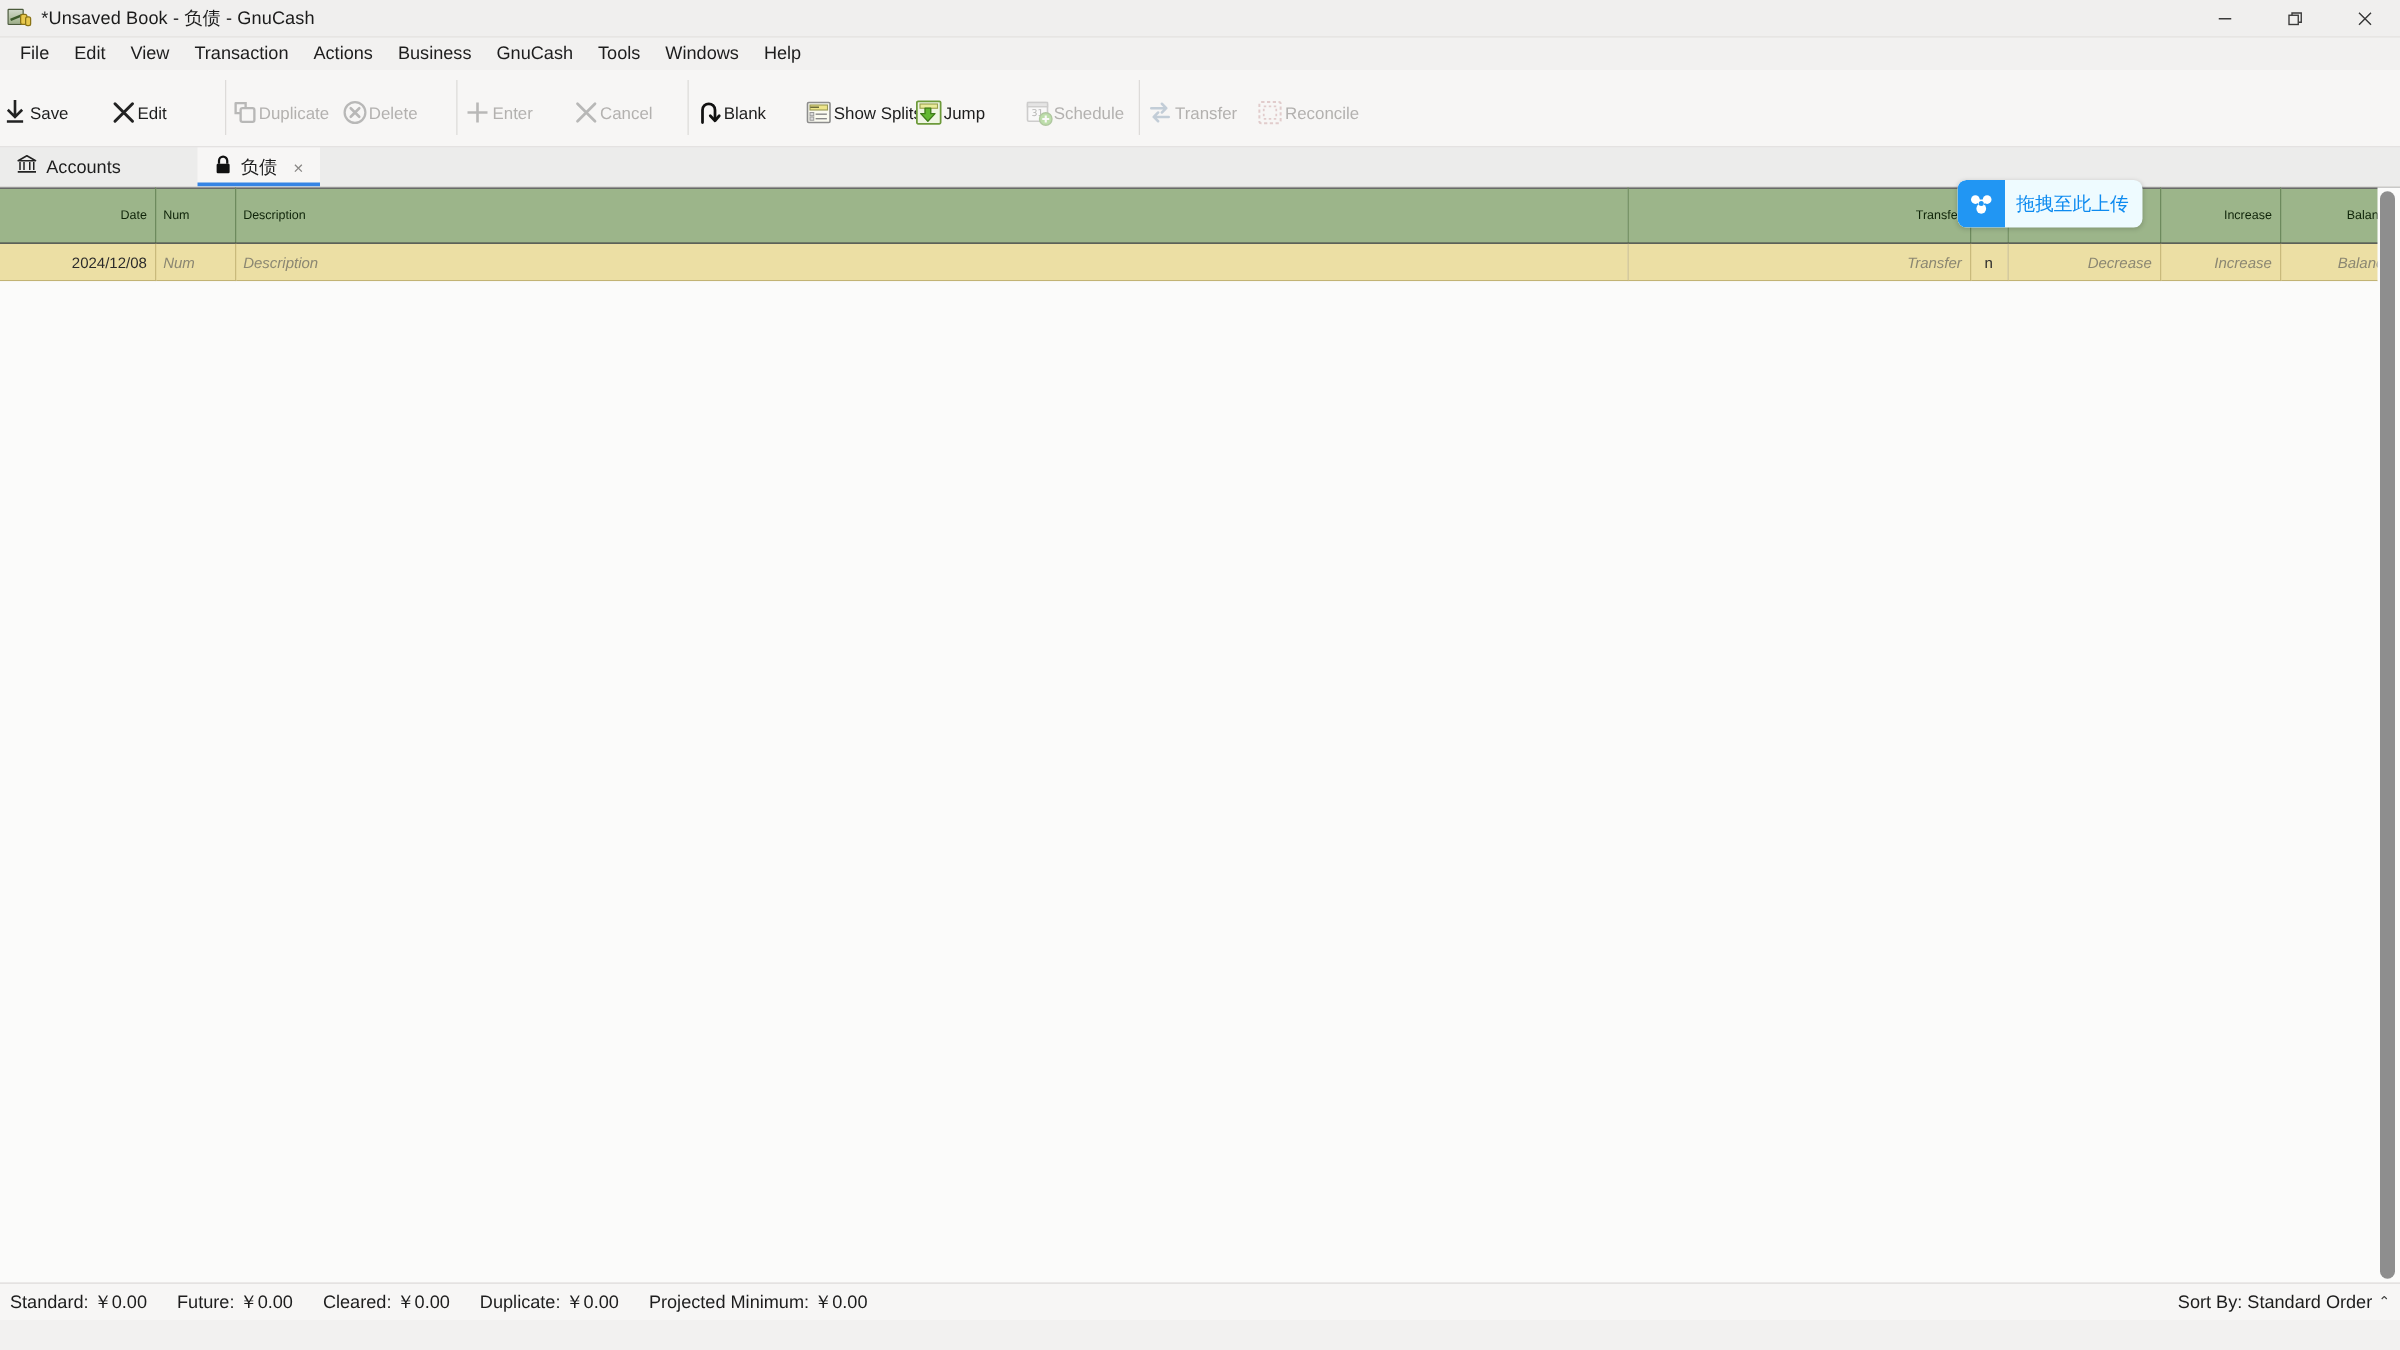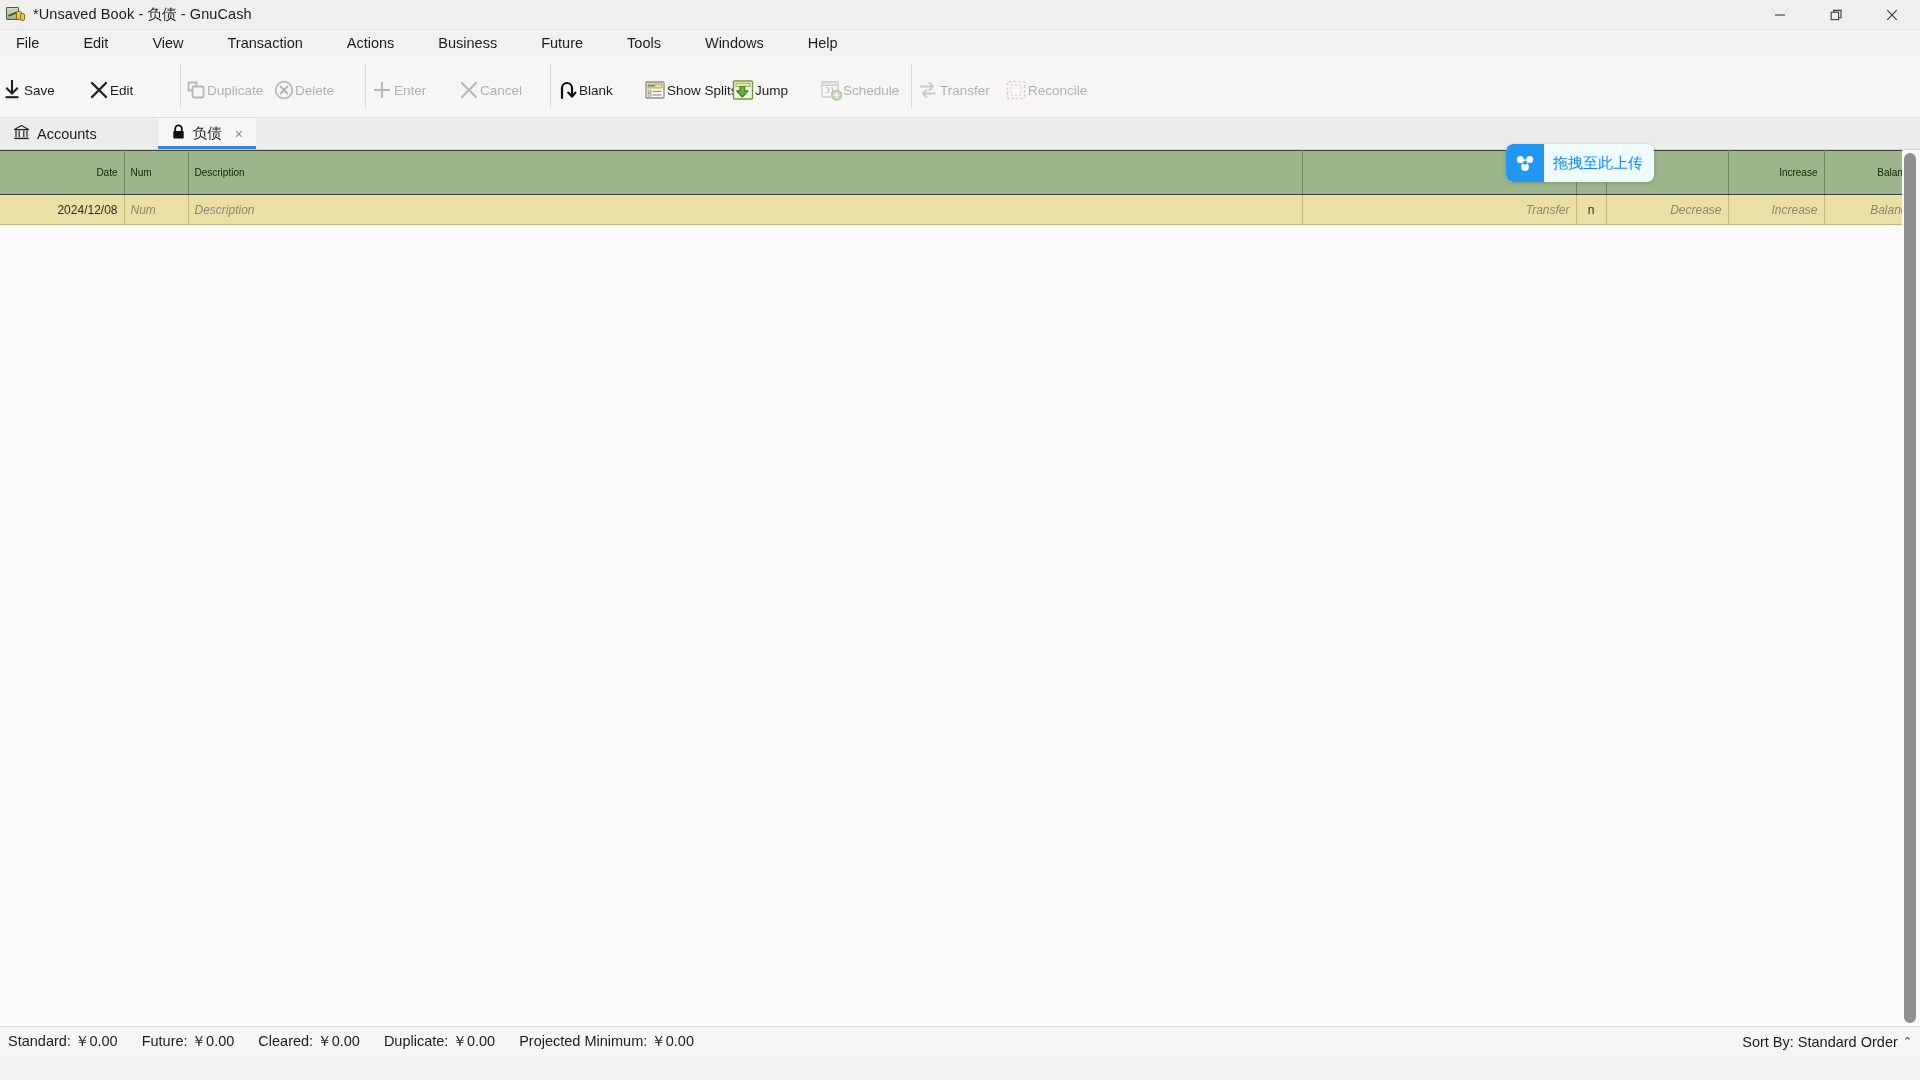--- a/index.html
+++ b/index.html
@@ -24,21 +24,21 @@
   .tb-icon .scr { position: absolute; left: 0; top: 2px; width: 13px; height: 13px; background: linear-gradient(#cfd8c8,#9fb089); border: 1.4px solid #4a5a3a; border-radius: 1px; }
   .tb-icon .scr:after { content:""; position:absolute; left:1px; top:5px; width:10px; height:1.5px; background:#3c5a2a; transform: rotate(-22deg); }
   .tb-icon .coin1 { position: absolute; left: 10px; top: 6px; width: 6px; height: 9px; background:#e8c84c; border:1.3px solid #8a7316; border-radius: 2px;}
   .tb-icon .coin2 { position: absolute; left: 14px; top: 8px; width: 5px; height: 8px; background:#e8c84c; border:1.3px solid #8a7316; border-radius: 2px;}
   .title-text { font-size: 14.5px; color: #1b1b1b; letter-spacing: 0.1px; }
   .winbtns { position: absolute; right: 0; top: 0; height: 30px; display: flex; }
   .winbtn { width: 56px; height: 30px; display: flex; align-items: center; justify-content: center; color: #3a3a3a; }
   .winbtn svg { display: block; }
 
   
-  .menubar { height: 26px; min-height: 26px; display: flex; align-items: center; padding-left: 6px; background: #f2f1f0; gap: 24px; }
+  .menubar { height: 26px; min-height: 26px; display: flex; align-items: center; padding-left: 6px; background: #f2f1f0; }
   .menuitem { font-size: 14.5px; color: #1d1d1d; padding: 3px 10px; line-height: 16px; border-radius: 2px; }
 
   
   .toolbar { height: 62px; min-height: 62px; background: #f7f6f5; display: flex; align-items: flex-start; border-bottom: 1px solid #dedcda; padding-top: 2px; }
   .tbtn { width: 88px; height: 58px; display: flex; flex-direction: row; align-items: center; justify-content: flex-start; padding-top: 5px; }
   .tbtn .ic { height: 30px; display: flex; align-items: center; justify-content: center; }
   .tbtn .lb { font-size: 13.5px; color: #1d1d1d; margin-top: 2px; white-space: nowrap; }
   .tbtn.dis .lb { color: #b3b1af; }
   .tbtn.dis .ic { opacity: .38; }
   .tsep { width: 1px; height: 44px; background: #dddbd9; margin: 6px 4px 0 4px; flex: none; }
@@ -73,21 +73,21 @@
   table.reg td.r { text-align: right; }
   table.reg td.c { text-align: center; }
   .reg-body { flex: 1; background: #fbfbfa; }
 
   
   .vscroll { width: 18px; background: #fbfbfa; padding: 3px 4px 3px 2px; display: flex; flex-direction: column; }
   .vthumb { flex: 1; background: #8e8e8e; border-radius: 6px; }
 
   
   .bd-overlay {
-    position: absolute; left: 1506px; top: 144px;
+    position: absolute; left: 1566px; top: 144px;
     height: 38px; display: flex; align-items: stretch;
     border-radius: 7px; overflow: hidden;
     box-shadow: 0 1px 4px rgba(0,0,0,.18);
     background: #eefbff;
   }
   .bd-icon { width: 38px; background: #2196f3; display: flex; align-items: center; justify-content: center; border-radius: 7px 0 0 7px; }
   .bd-text { display: flex; align-items: center; padding: 0 11px 0 9px; font-size: 15px; color: #0d8bf0; font-family: "DejaVu Sans", "Liberation Sans", sans-serif; white-space: nowrap; }
 
   
   .statusbar {
@@ -133,21 +133,21 @@
     </div>
   </div>
 
   <div class="menubar">
     <div class="menuitem">File</div>
     <div class="menuitem">Edit</div>
     <div class="menuitem">View</div>
     <div class="menuitem">Transaction</div>
     <div class="menuitem">Actions</div>
     <div class="menuitem">Business</div>
-    <div class="menuitem">Future</div>
+    <div class="menuitem">GnuCash</div>
     <div class="menuitem">Tools</div>
     <div class="menuitem">Windows</div>
     <div class="menuitem">Help</div>
   </div>
 
   <div class="toolbar">
 
     <div class="tbtn">
       <div class="ic">
         <svg width="24" height="24" viewBox="0 0 24 24">

